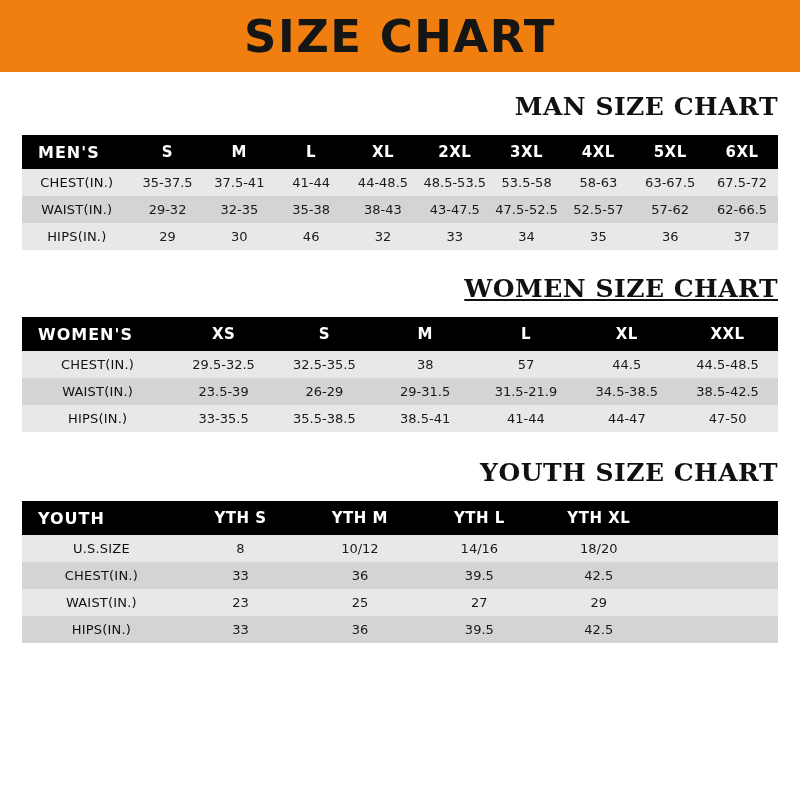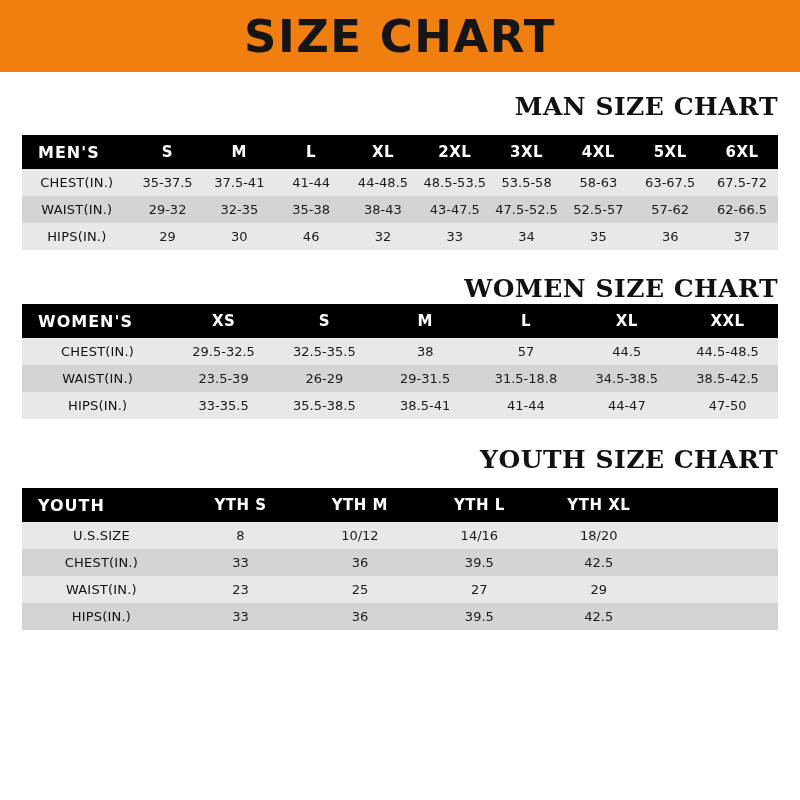--- a/index.html
+++ b/index.html
@@ -53,21 +53,21 @@
 
   .section-title {
     text-align: right;
     font-weight: bold;
     font-size: 25px;
     letter-spacing: 0.5px;
     color: #111;
     font-family: "DejaVu Serif", serif;
   }
   .man-title { margin: 20px 0 14px; }
-  .women-title { margin: 24px 0 1px; }
+  .women-title { margin: 24px 0 14px; text-decoration: underline; }
   .youth-title { margin: 26px 0 14px; }
 
   table {
     width: 100%;
     border-collapse: collapse;
     table-layout: fixed;
   }
   td, th {
     text-align: center;
     font-size: 13px;
@@ -235,21 +235,21 @@
             <td>38</td>
             <td>57</td>
             <td>44.5</td>
             <td>44.5-48.5</td>
           </tr>
           <tr class="dark">
             <td class="rowlabel">WAIST(IN.)</td>
             <td>23.5-39</td>
             <td>26-29</td>
             <td>29-31.5</td>
-            <td>31.5-18.8</td>
+            <td>31.5-21.9</td>
             <td>34.5-38.5</td>
             <td>38.5-42.5</td>
           </tr>
           <tr class="light">
             <td class="rowlabel">HIPS(IN.)</td>
             <td>33-35.5</td>
             <td>35.5-38.5</td>
             <td>38.5-41</td>
             <td>41-44</td>
             <td>44-47</td>

